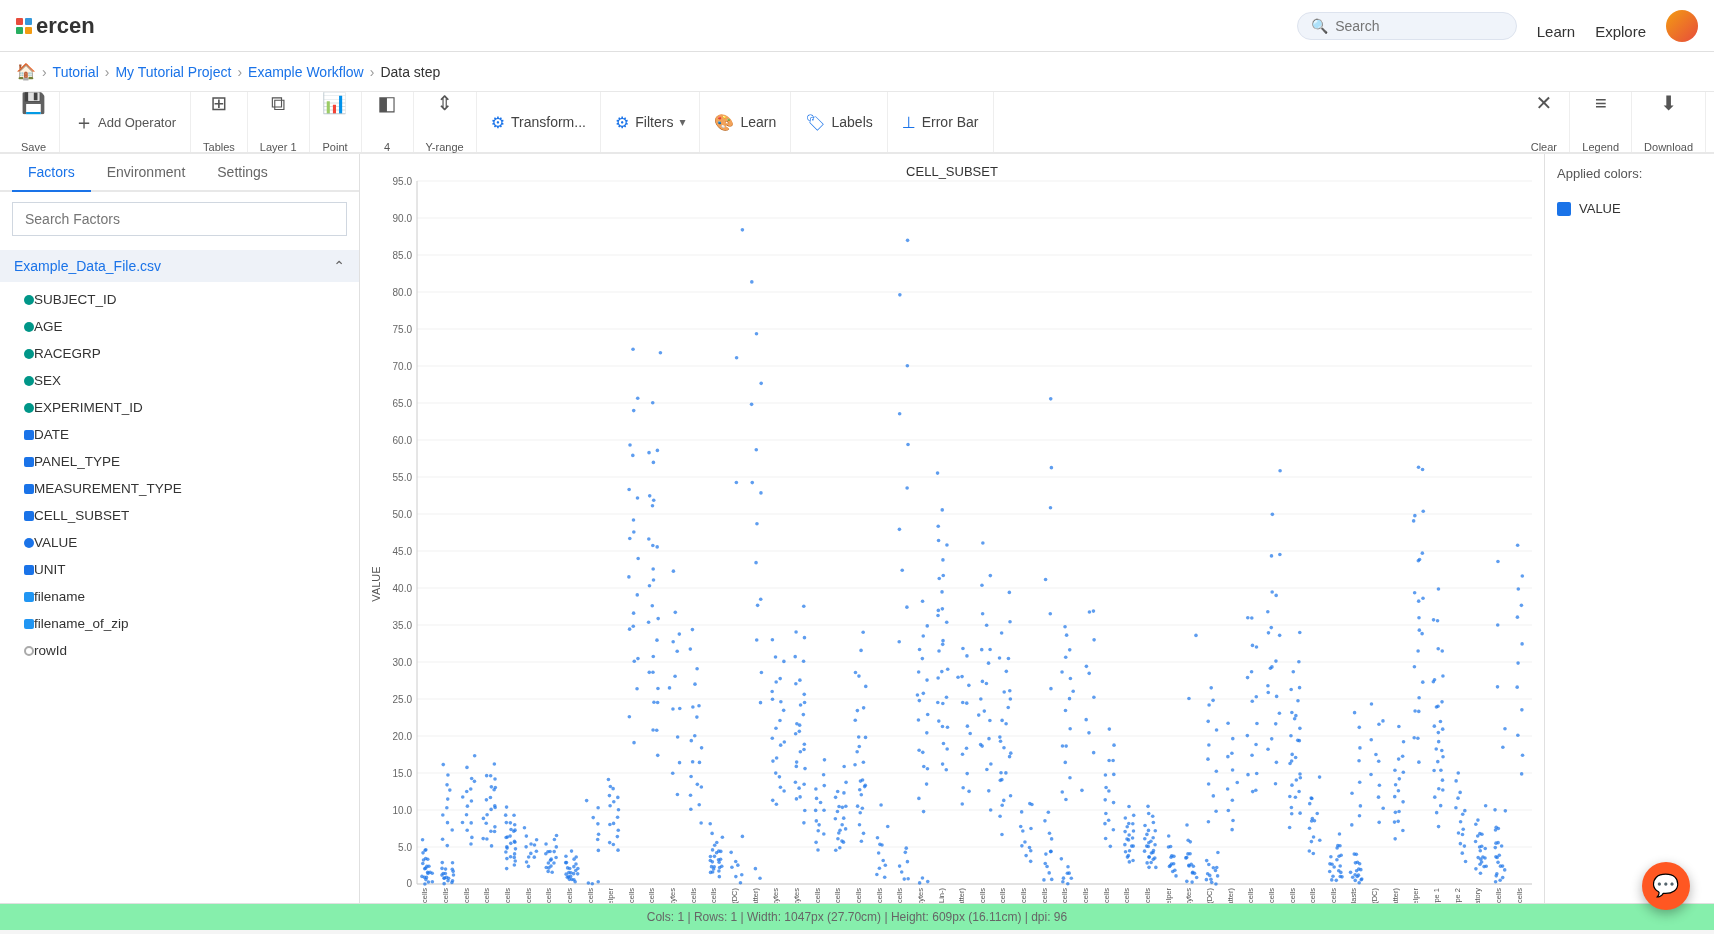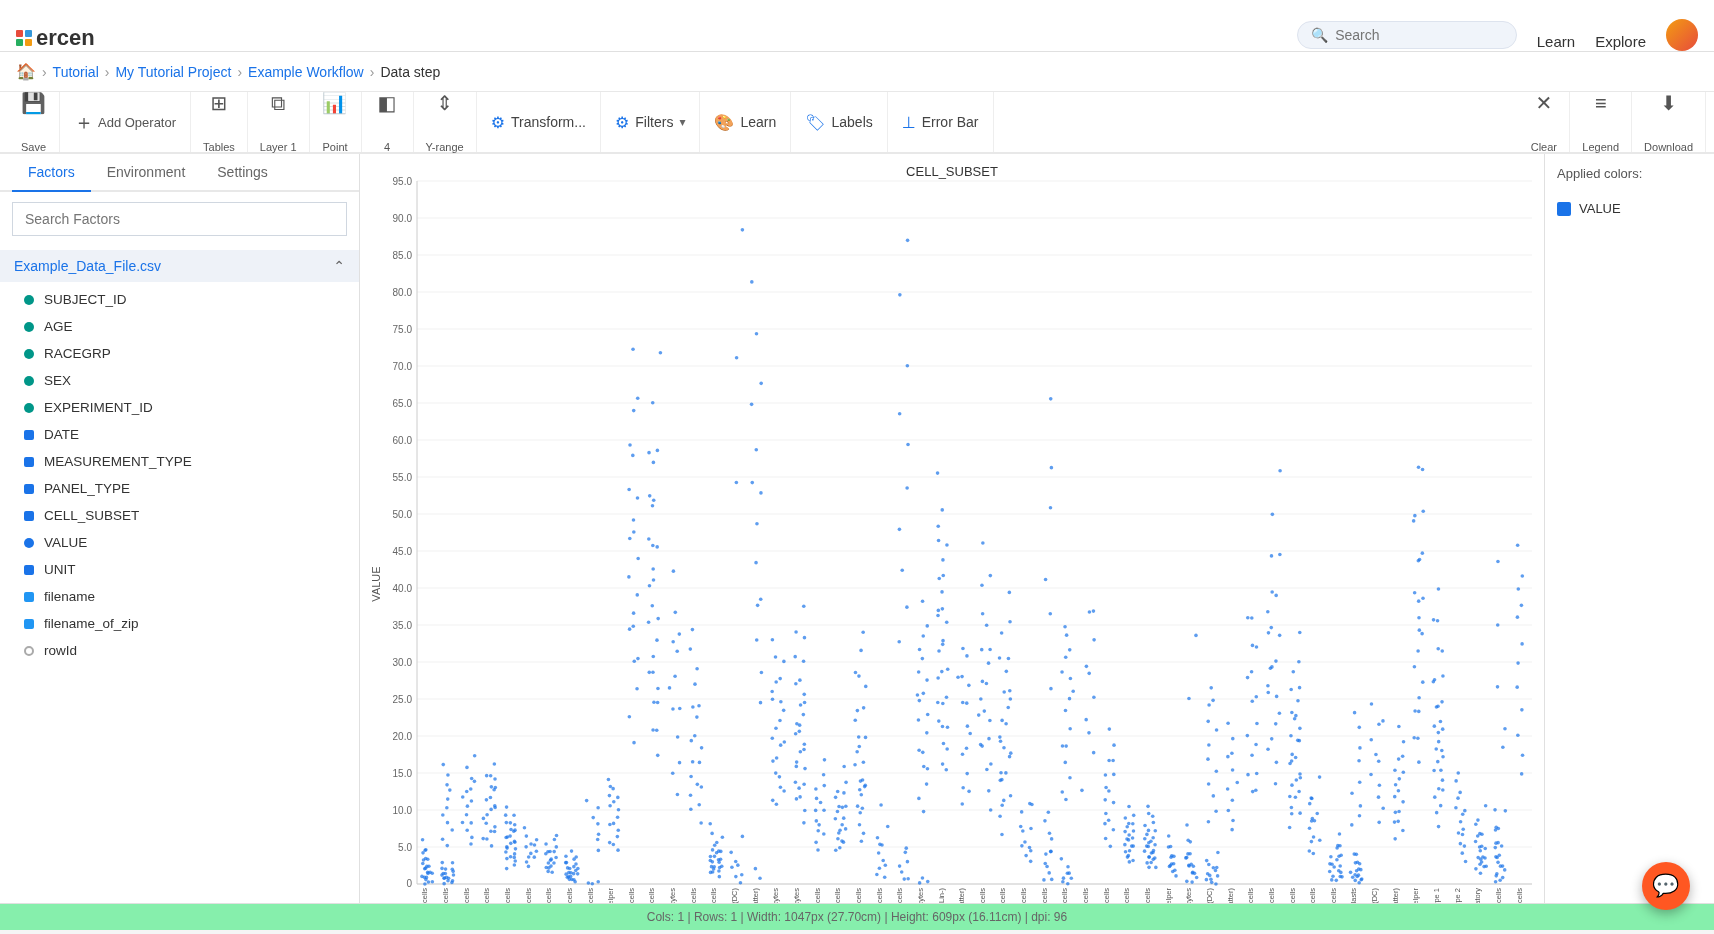--- a/index.html
+++ b/index.html
@@ -1,20 +1,20 @@
 <!DOCTYPE html>
 <html><head>
   <meta charset="utf-8">
   <style>
     * { box-sizing: border-box; margin: 0; padding: 0; font-family: -apple-system, BlinkMacSystemFont, 'Segoe UI', sans-serif; }
     body { background: #f5f5f5; overflow: hidden; width: 1714px; height: 934px; }
 
     
     .top-nav {
-      display: flex; align-items: flex-end; justify-content: space-between;
+      display: flex; align-items: center; justify-content: space-between;
       background: #fff; border-bottom: 1px solid #e0e0e0;
       padding: 0 16px; height: 52px;
     }
     .logo { display: flex; align-items: center; font-size: 22px; font-weight: bold; color: #333; }
     .logo-icon { display: inline-grid; grid-template-columns: 1fr 1fr; gap: 2px; margin-right: 4px; }
     .logo-dot { width: 7px; height: 7px; border-radius: 1px; }
     .logo-dot.red { background: #e74c3c; }
     .logo-dot.blue { background: #3498db; }
     .logo-dot.green { background: #27ae60; }
     .logo-dot.yellow { background: #f39c12; }
@@ -85,21 +85,21 @@
     }
     .file-section { padding: 4px 0; }
     .file-header {
       display: flex; align-items: center; justify-content: space-between;
       padding: 8px 14px; background: #eef2f8; cursor: pointer;
     }
     .file-name { font-size: 14px; color: #1a73e8; font-weight: 500; }
     .chevron-icon { color: #666; font-size: 14px; }
     .factor-list { padding: 4px 0; }
     .factor-item {
-      display: flex; align-items: center; gap: 10px; padding: 6px 24px;
+      display: flex; align-items: center; padding: 6px 24px;
       font-size: 13.5px; color: #333; cursor: pointer;
     }
     .factor-dot { width: 10px; height: 10px; border-radius: 50%; flex-shrink: 0; }
     .factor-dot.circle { border-radius: 50%; }
     .factor-dot.square { border-radius: 1px; }
     .factor-dot.circle-empty { border-radius: 50%; border: 2px solid #aaa; background: transparent; }
 
     
     .chart-area {
       flex: 1; background: #fff; display: flex; flex-direction: column; overflow: hidden;
@@ -272,25 +272,25 @@
           <div class="factor-item">
             <div class="factor-dot circle" style="border-radius: 50%; background: rgb(0, 150, 136);"></div>
             <span>EXPERIMENT_ID</span>
           </div>
           <div class="factor-item">
             <div class="factor-dot square" style="border-radius: 2px; background: rgb(26, 115, 232);"></div>
             <span>DATE</span>
           </div>
           <div class="factor-item">
             <div class="factor-dot square" style="border-radius: 2px; background: rgb(26, 115, 232);"></div>
-            <span>MEASUREMENT_TYPE</span>
+            <span>PANEL_TYPE</span>
           </div>
           <div class="factor-item">
             <div class="factor-dot square" style="border-radius: 2px; background: rgb(26, 115, 232);"></div>
-            <span>PANEL_TYPE</span>
+            <span>MEASUREMENT_TYPE</span>
           </div>
           <div class="factor-item">
             <div class="factor-dot square" style="border-radius: 2px; background: rgb(26, 115, 232);"></div>
             <span>CELL_SUBSET</span>
           </div>
           <div class="factor-item">
             <div class="factor-dot circle" style="border-radius: 50%; background: rgb(26, 115, 232);"></div>
             <span>VALUE</span>
           </div>
           <div class="factor-item">

